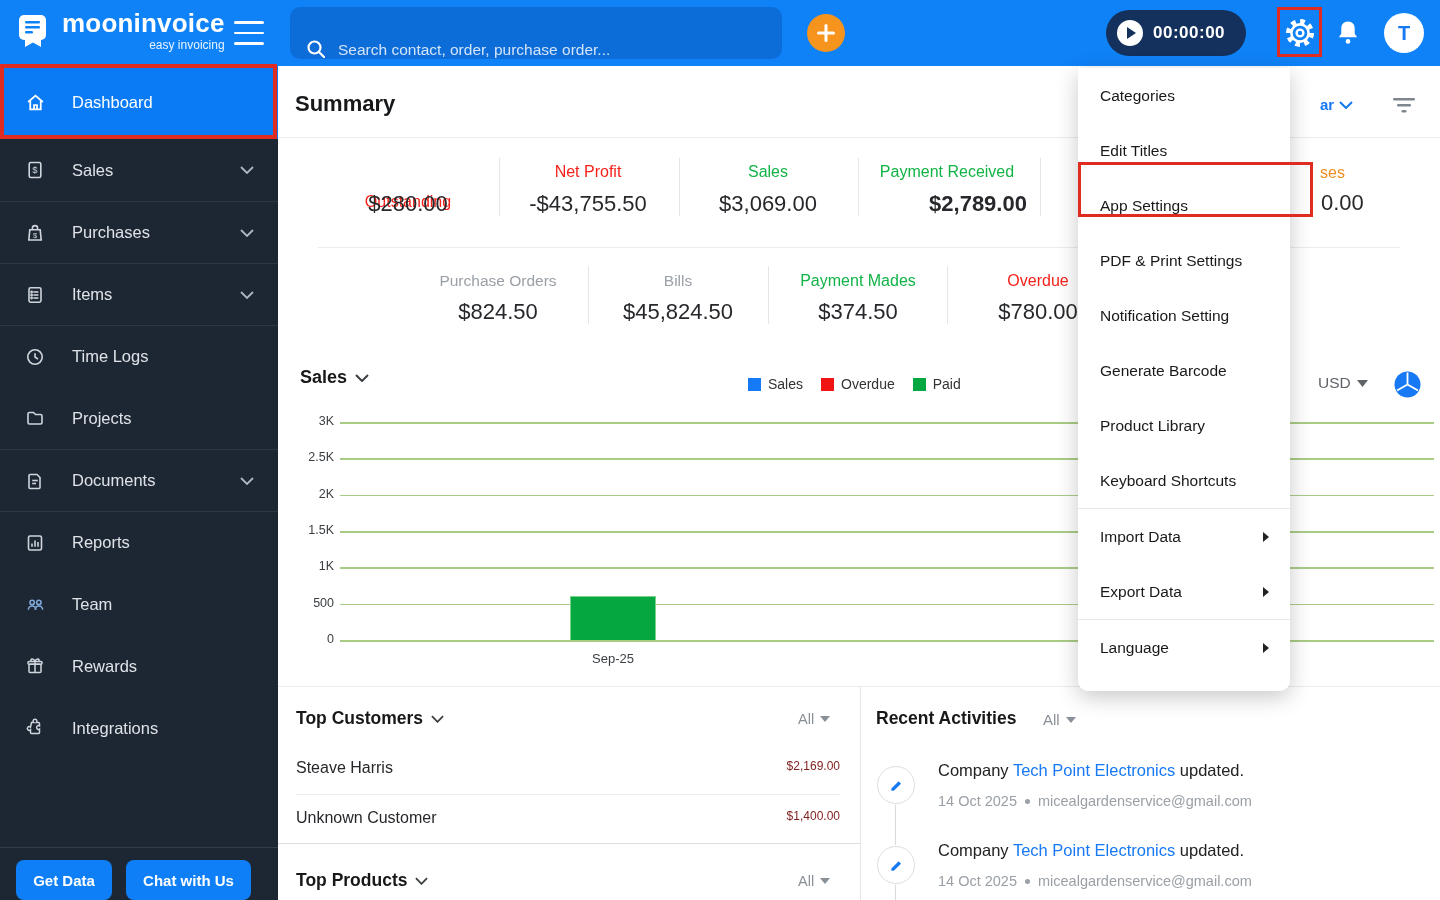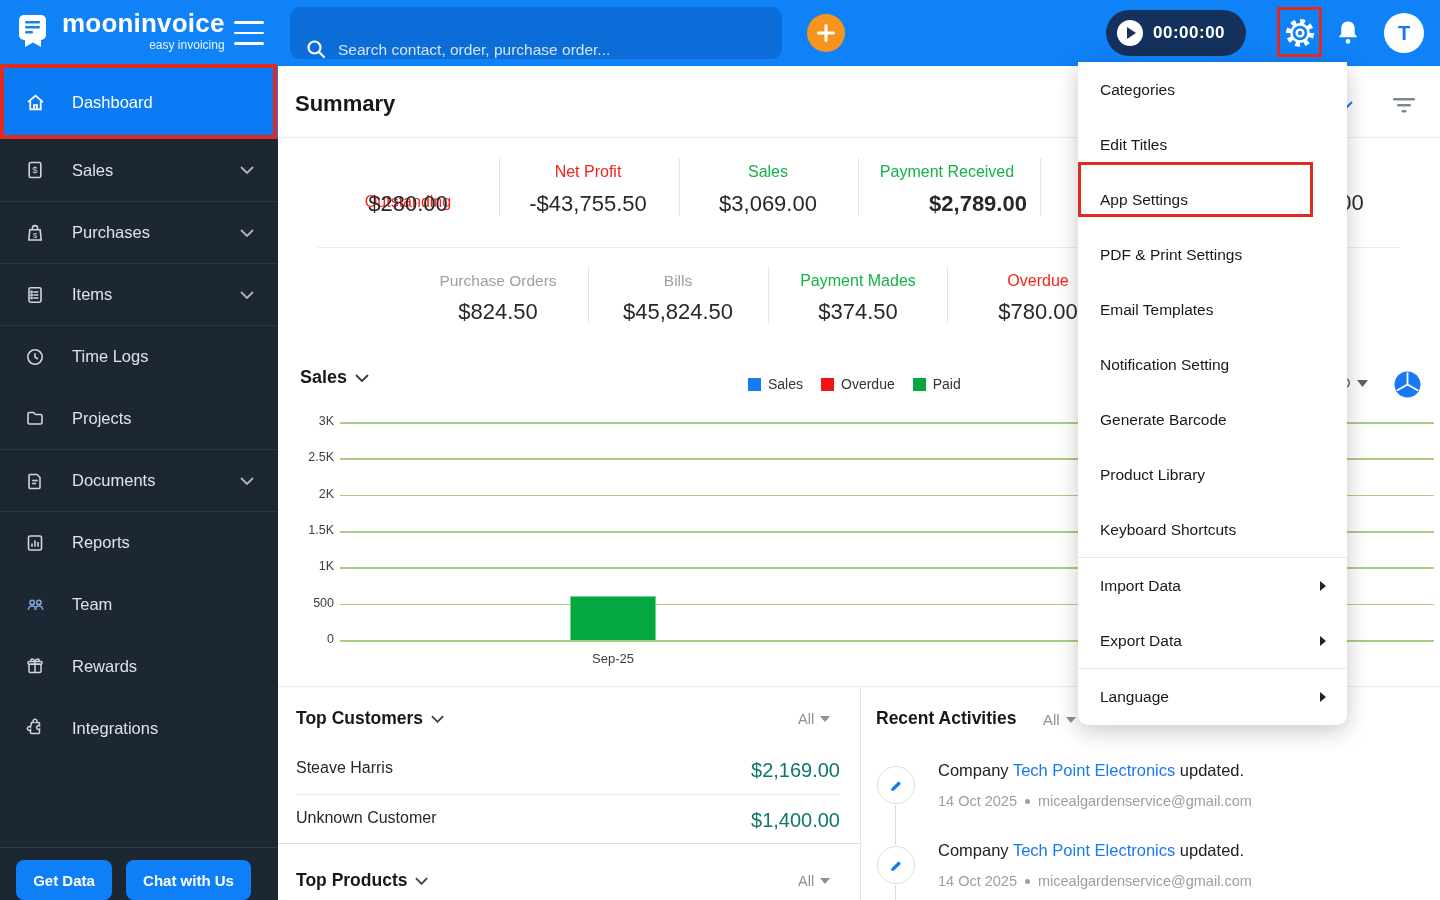--- a/index.html
+++ b/index.html
@@ -53,30 +53,30 @@
   .sec-title { font-size:17.5px; font-weight:bold; color:#17181a; display:flex; align-items:center; }
   .all-filter { display:flex; align-items:center; gap:6px; color:#8a9097; font-size:14.5px; cursor:pointer; }
   .legend { position:absolute; display:flex; align-items:center; gap:18px; }
   .legend-item { display:flex; align-items:center; gap:7px; font-size:14px; color:#333; }
   .legend-sw { width:13px; height:13px; display:inline-block; }
   .gridline { position:absolute; left:340px; width:1094px; height:1.6px; background:#a9cc85; }
   .ytick { position:absolute; width:30px; text-align:right; font-size:12.5px; color:#3c4043; }
   .bar { position:absolute; background:#04a740; border:1px solid #79d28c; border-bottom:0; }
   .xlabel { position:absolute; transform:translateX(-50%); font-size:13px; color:#3c4043; }
   .cust-name { font-size:16px; color:#26282b; }
-  .cust-amt { font-size:20px; color:#0f766e; position:absolute; transform:translateX(-100%); }
+  .cust-amt { font-size:12px; color:#7f1d1d; position:absolute; transform:translateX(-100%); }
   .act-line1 { font-size:16.5px; color:#222; white-space:nowrap; }
   .act-link { color:#1779f3; }
   .act-line2 { font-size:14.5px; color:#9aa0a6; display:flex; align-items:center; gap:8px; white-space:nowrap; }
   .dot { width:5px; height:5px; border-radius:50%; background:#9aa0a6; display:inline-block; }
   .act-circle { position:absolute; width:38px; height:38px; border-radius:50%; background:#fff; border:1px solid #dcdfe3; display:flex; align-items:center; justify-content:center; z-index:2; }
   .act-vline { position:absolute; width:1px; background:#d7dbe0; left:895px; }
 
   
-  .menu { position:absolute; left:1078px; top:62px; width:269px; background:#fff; z-index:20; border-radius:0 0 10px 10px; box-shadow:0 6px 22px rgba(0,0,0,.22); display:flex; flex-direction:column; padding-bottom:1px; }
+  .menu { position:absolute; left:1078px; top:68px; width:212px; background:#fff; z-index:20; border-radius:0 0 10px 10px; box-shadow:0 6px 22px rgba(0,0,0,.22); display:flex; flex-direction:column; padding-bottom:16px; }
   .menu-item { height:55px; display:flex; align-items:center; padding:0 20px 0 22px; font-size:15.5px; color:#191919; cursor:pointer; }
   .menu-item .sub-arrow { margin-left:auto; display:flex; color:#222; }
   .menu-div { height:1px; background:#e8e8e8; margin:0; }
 
   
   .redbox { position:absolute; border:3px solid #e02b20; z-index:21; pointer-events:none; }
   .rb-dashboard { left:0; top:64px; width:277px; height:75px; border-width:4px; }
   .rb-gear { left:1277px; top:7px; width:45px; height:50px; }
   .rb-appsettings { left:1078px; top:162px; width:235px; height:55px; }
 </style>
@@ -461,21 +461,20 @@
         </svg>
     </div>
     <div class="avatar">T</div>
   </header>
 
   <div class="menu">
     <div class="menu-item">Categories</div>
     <div class="menu-item">Edit Titles</div>
     <div class="menu-item">App Settings</div>
     <div class="menu-item">PDF &amp; Print Settings</div>
-    <div class="menu-item">Email Templates</div>
     <div class="menu-item">Notification Setting</div>
     <div class="menu-item">Generate Barcode</div>
     <div class="menu-item">Product Library</div>
     <div class="menu-item">Keyboard Shortcuts</div>
     <div class="menu-div"></div>
     <div class="menu-item">
       <span>Import Data</span>
       <span class="sub-arrow">
           <svg width="8" height="12" viewBox="0 0 8 12">
             <polygon points="1,1 7,6 1,11" fill="#222"></polygon>

